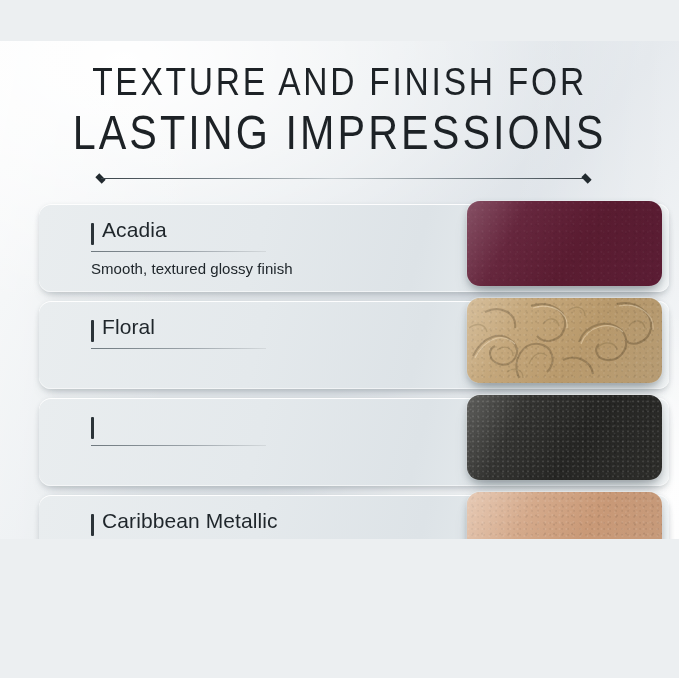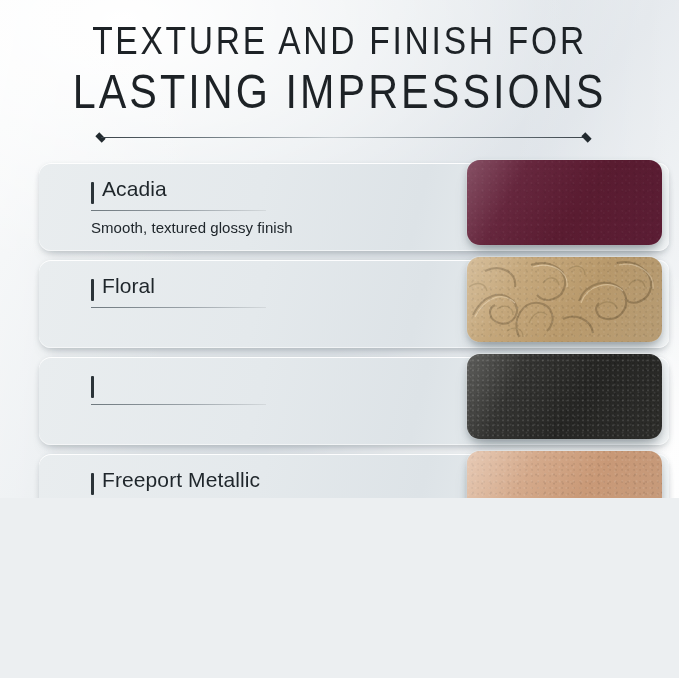--- a/index.html
+++ b/index.html
@@ -16,20 +16,21 @@
 
   #poster {
     position: relative;
     width: 679px;
     height: 498px;
     overflow: hidden;
     background:
       radial-gradient(ellipse 120% 90% at 18% 4%, #ffffff 0%, rgba(255,255,255,0) 55%),
       radial-gradient(ellipse 90% 70% at 92% 96%, #ffffff 0%, rgba(255,255,255,0) 60%),
       linear-gradient(128deg, #f4f6f7 0%, #e8ecef 38%, #dfe4e9 62%, #eef1f3 88%, #f7f8f9 100%);
+    margin-top: 41px;
   }
   
   #poster::after {
     content: "";
     position: absolute;
     inset: 0;
     pointer-events: none;
     background:
       linear-gradient(100deg, rgba(255,255,255,0.55) 0%, rgba(255,255,255,0) 30%,
                       rgba(255,255,255,0) 70%, rgba(255,255,255,0.40) 100%);
@@ -297,21 +298,21 @@
     <div class="swatch tex-pebble">
       <span class="tint" style="background: linear-gradient(125deg, #32322f 0%, #262624 58%, #32322f 100%);"></span>
 
       <span class="grain"></span>
       <span class="sheen"></span>
     </div>
   </div>
       <div class="row">
     <div class="row-card">
       <span class="accent-bar"></span>
-      <span class="row-title">Freeport Metallic</span>
+      <span class="row-title">Caribbean Metallic</span>
       <span class="row-rule"></span>
     </div>
     <div class="swatch tex-sparkle">
       <span class="tint" style="background: linear-gradient(125deg, #d7a886 0%, #c99977 58%, #d7a886 100%);"></span>
 
       <span class="grain"></span>
       <span class="sheen"></span>
     </div>
   </div>
     </div>

